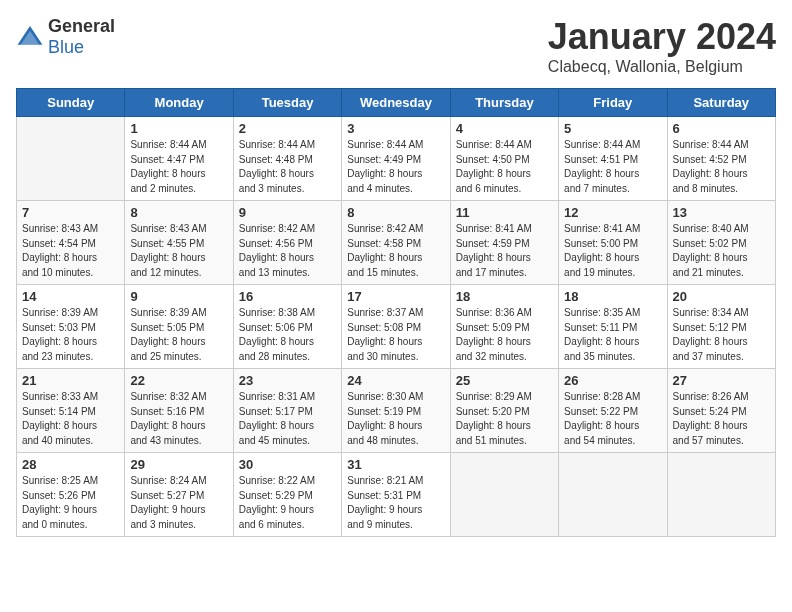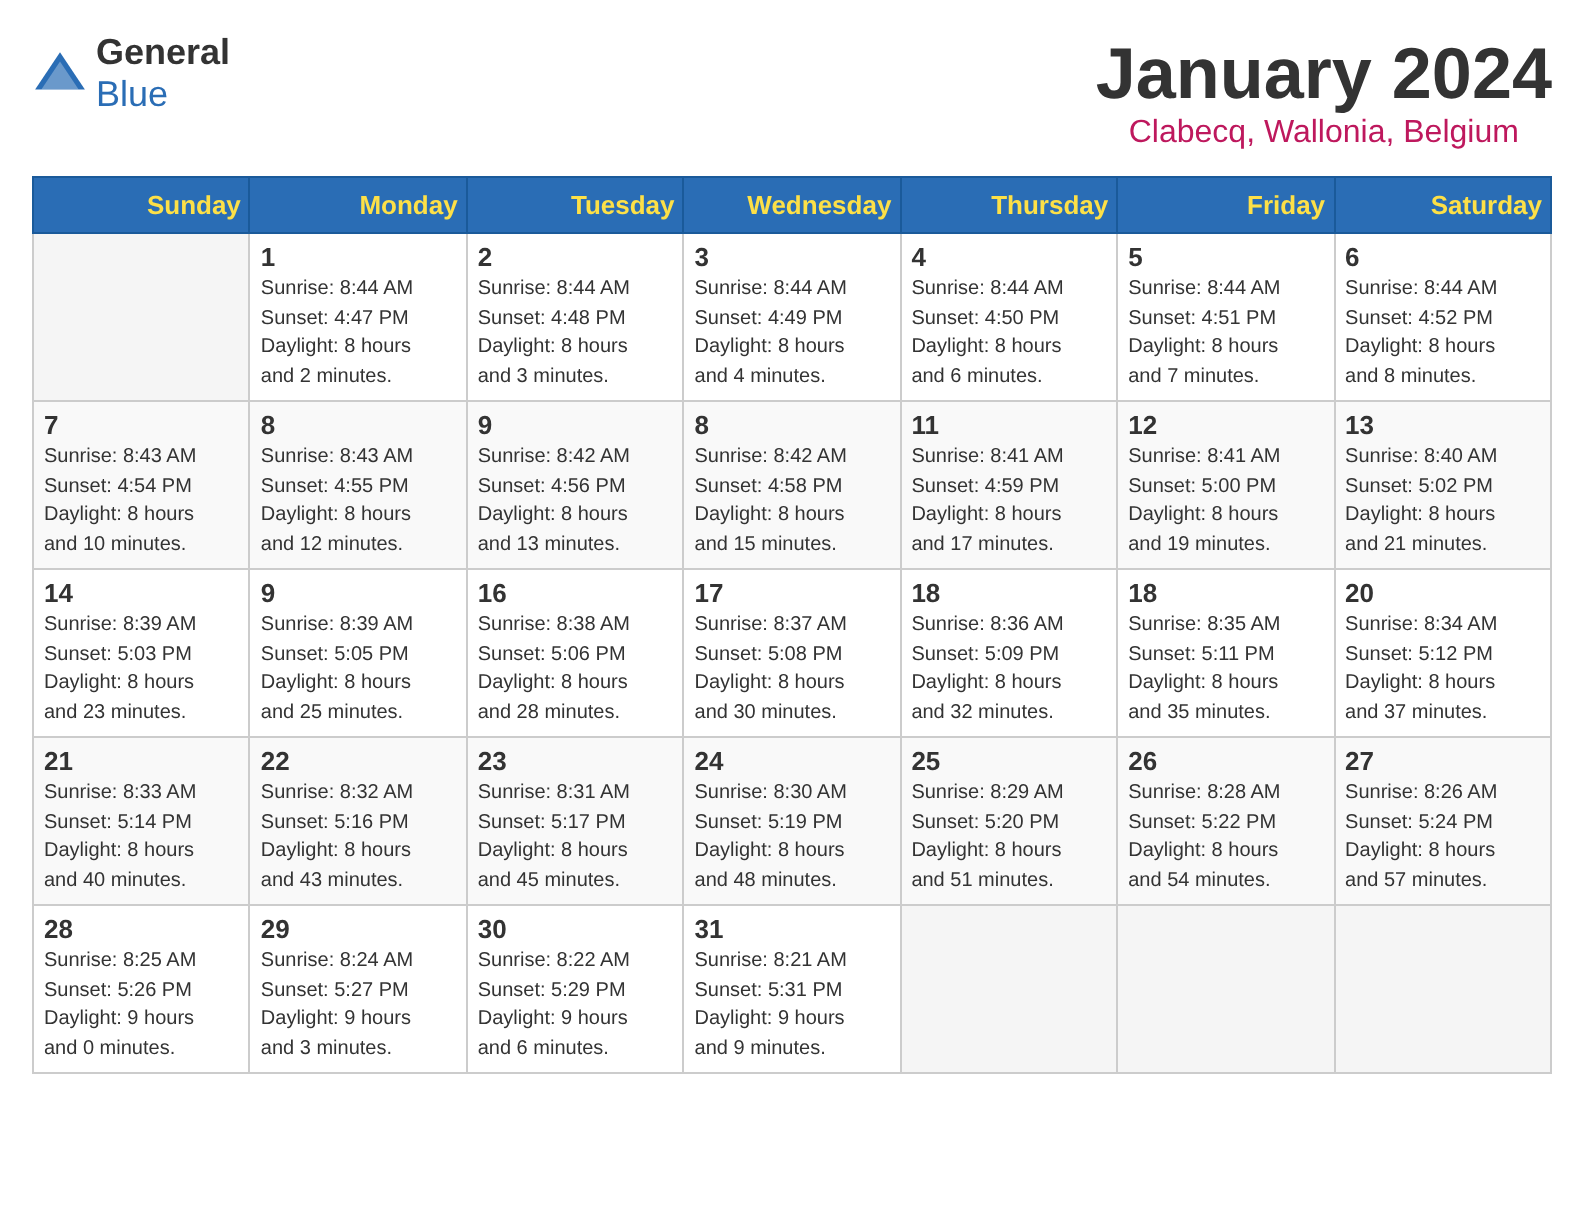--- a/index.html
+++ b/index.html
@@ -20,42 +20,42 @@
     .logo {
       display: flex;
       align-items: center;
       gap: 4px;
     }
     .logo-icon {
       width: 28px;
       height: 28px;
     }
     .title-area {
-      text-align: center;
+      text-align: left;
       margin-left: 16px;
     }
     .main-title {
       font-size: 36px;
       font-weight: bold;
       color: #333;
     }
     .sub-title {
       font-size: 16px;
-      color: #be185d;
+      color: #404040;
     }
     table {
       width: 100%;
       border-collapse: collapse;
       font-size: 11px;
     }
     thead tr th {
       background-color: #2a6db5;
-      color: #fde047;
+      color: #ffffff;
       padding: 6px 4px;
-      text-align: right;
+      text-align: center;
       font-size: 13px;
       font-weight: bold;
       border: 1px solid #1a5a9a;
     }
     tbody tr td {
       border: 1px solid #ccc;
       padding: 4px 5px;
       vertical-align: top;
       background: #fff;
       min-height: 70px;

